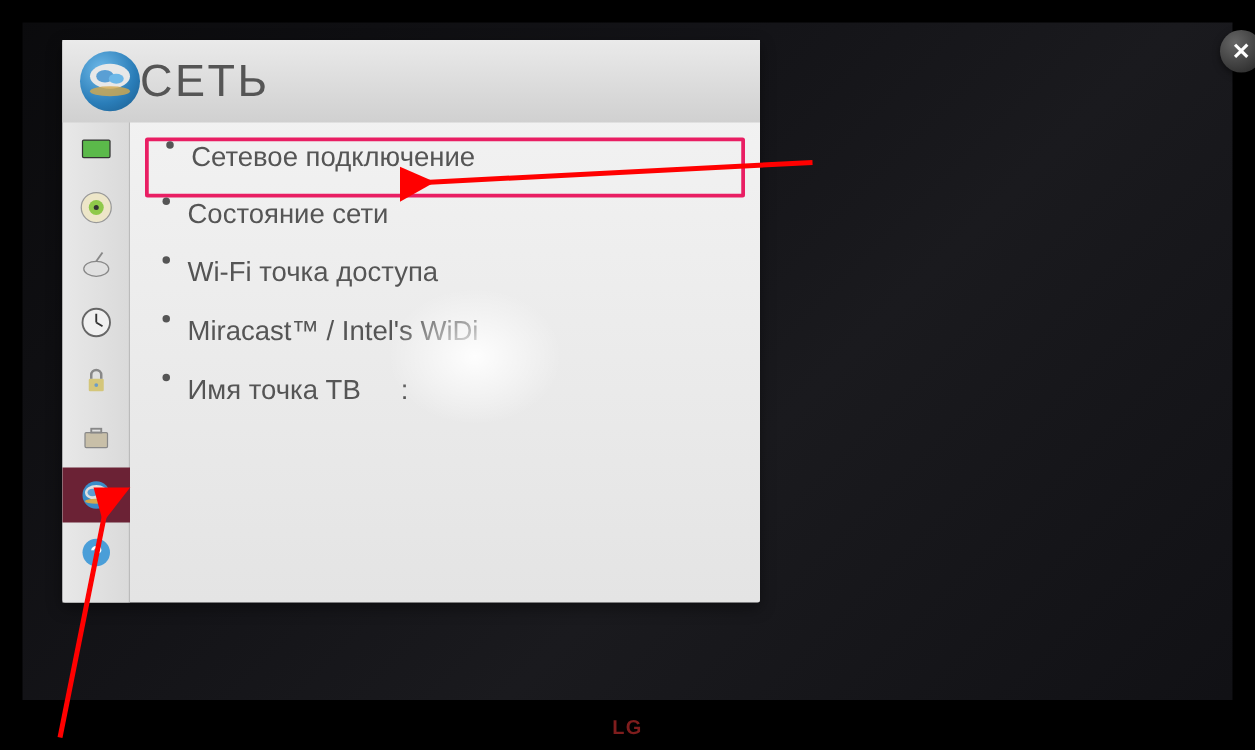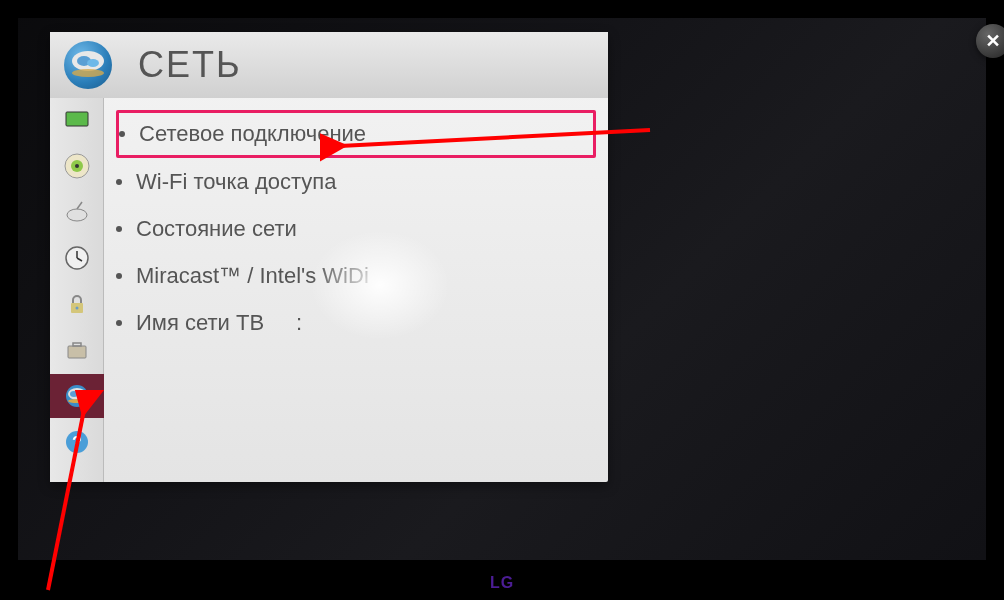--- a/index.html
+++ b/index.html
@@ -15,21 +15,21 @@
       position: absolute;
       inset: 0;
       border: 18px solid #000;
       border-bottom-width: 40px;
     }
     .tv-logo {
       position: absolute;
       bottom: 8px;
       left: 50%;
       transform: translateX(-50%);
-      color: #4c1d95;
+      color: #7f1d1d;
       font-weight: bold;
       font-size: 16px;
       letter-spacing: 1px;
     }
     .glare {
       position: absolute;
       left: 310px;
       top: 230px;
       width: 140px;
       height: 110px;
@@ -64,21 +64,21 @@
       width: 48px;
       height: 48px;
       border-radius: 50%;
       background: radial-gradient(circle at 35% 30%, #6db8e8, #2a7db8 60%, #1a5a8a);
       display: flex;
       align-items: center;
       justify-content: center;
       position: relative;
     }
     .header-title {
-      margin-left: 26px;
+      margin-left: 0;
       font-size: 36px;
       font-weight: 300;
       color: #555;
       letter-spacing: 2px;
     }
     .close-btn {
       position: absolute;
       right: -6px;
       top: 24px;
       width: 34px;
@@ -122,22 +122,22 @@
       height: 30px;
     }
     .content {
       flex: 1;
       padding-top: 78px;
       padding-left: 12px;
       padding-right: 12px;
     }
     .menu-item {
       display: flex;
-      align-items: center;
       height: 47px;
+      padding-left: 14px;
       font-size: 22px;
       color: #555;
       cursor: pointer;
     }
     .menu-item.selected {
       border: 3px solid #e91e63;
       border-radius: 2px;
       height: 48px;
     }
     .bullet {
@@ -246,33 +246,33 @@
     </div>
   </div>
 
   <div class="content">
     <div class="menu-item selected">
       <div class="bullet"></div>
       <span>Сетевое подключение</span>
     </div>
     <div class="menu-item">
       <div class="bullet"></div>
+      <span>Состояние сети</span>
+    </div>
+    <div class="menu-item">
+      <div class="bullet"></div>
       <span>Wi-Fi точка доступа</span>
     </div>
     <div class="menu-item">
       <div class="bullet"></div>
-      <span>Состояние сети</span>
-    </div>
-    <div class="menu-item">
-      <div class="bullet"></div>
       <span>Miracast™ / Intel's WiDi</span>
     </div>
     <div class="menu-item">
       <div class="bullet"></div>
-      <span>Имя сети ТВ</span>
+      <span>Имя точка ТВ</span>
       <span class="menu-item-value">:&nbsp;&nbsp;</span>
     </div>
   </div>
 </div>
 
 <div class="glare"></div>
 
 <svg class="arrow1" width="340" height="80">
   <defs>
     <marker id="ah1" markerWidth="12" markerHeight="12" refX="2" refY="6" orient="auto">

